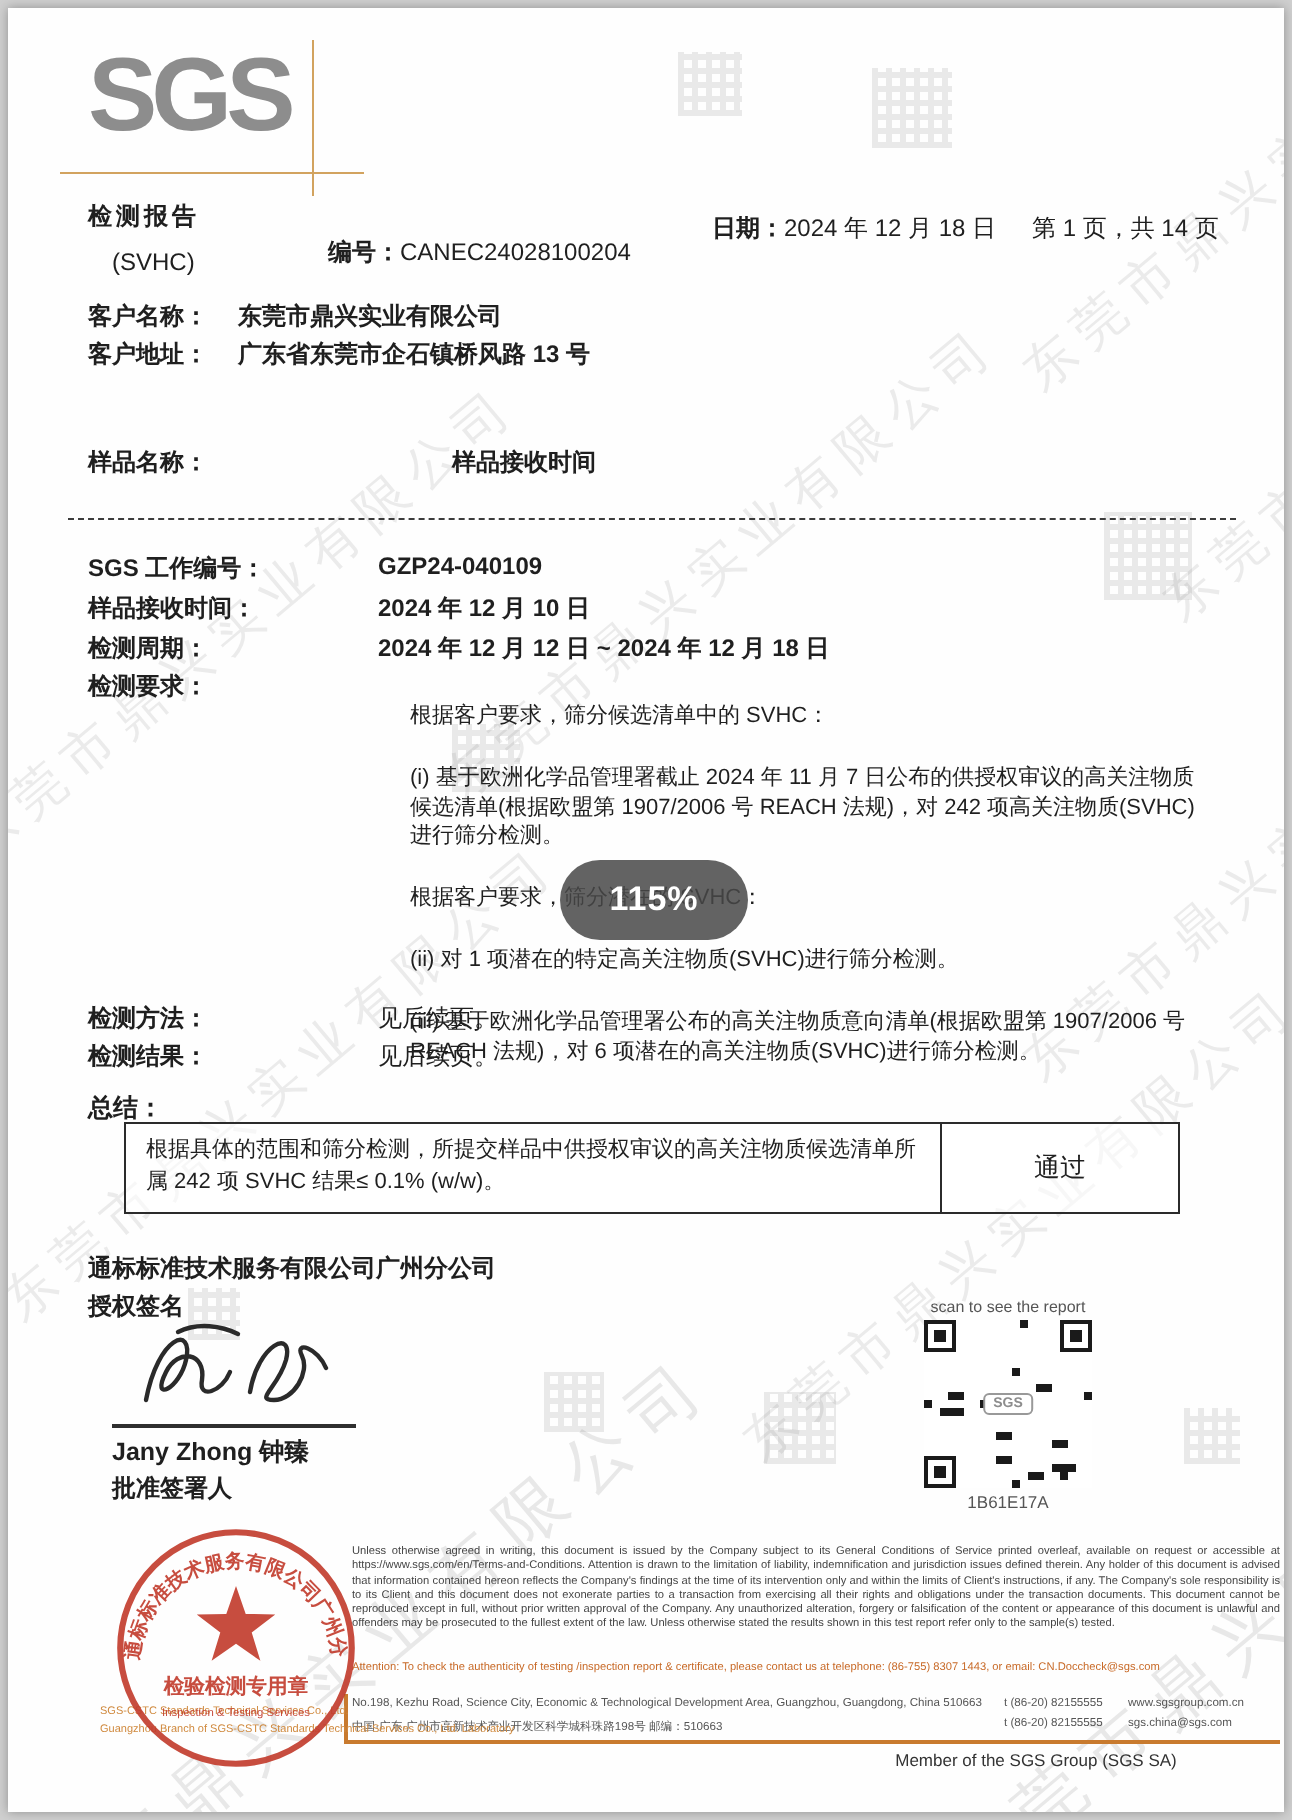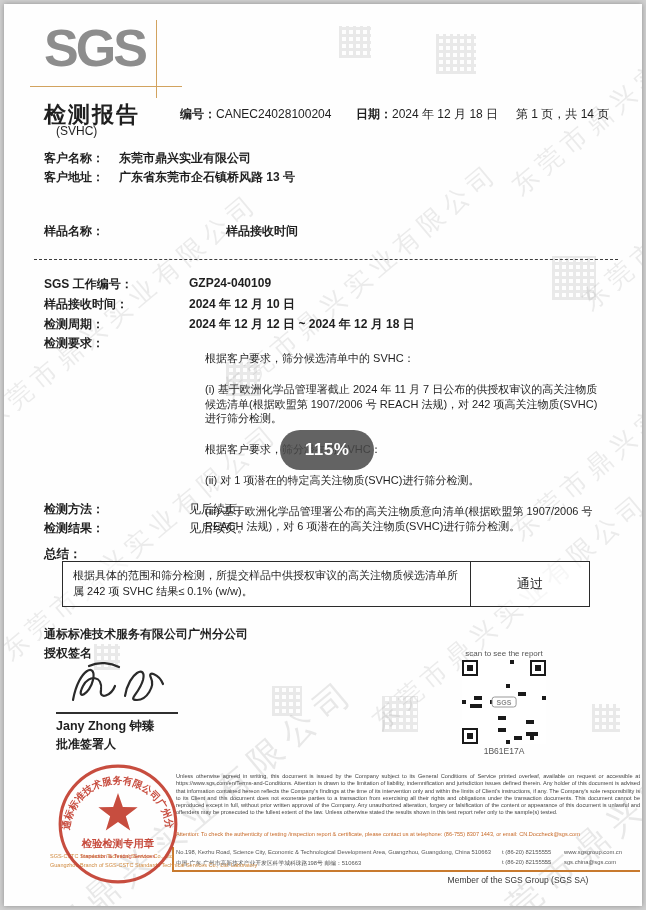--- a/index.html
+++ b/index.html
@@ -28,21 +28,21 @@
       repeating-linear-gradient(90deg,#666 0 3px,transparent 3px 7px);
   }
   .content{position:absolute;inset:0;z-index:1;color:#1f1f1f;}
   
   .logo-text{
     position:absolute;left:40px;top:18px;font-size:52px;font-weight:800;
     color:#8d8d8d;letter-spacing:-3px;line-height:1;
   }
   .logo-hline{position:absolute;left:26px;top:82px;width:152px;height:1px;background:#d2a35f;}
   .logo-vline{position:absolute;left:152px;top:16px;width:1px;height:78px;background:#d2a35f;}
-  .doc-title{position:absolute;left:40px;top:96px;font-size:22px;font-weight:800;letter-spacing:2px;}
+  .doc-title{position:absolute;left:40px;top:96px;font-size:12px;font-weight:800;letter-spacing:2px;}
   .doc-subtitle{position:absolute;left:52px;top:120px;font-size:12px;font-weight:400;}
   .meta{position:absolute;top:102px;font-size:12px;}
   .meta b{font-weight:700;}
   
   .row-label{position:absolute;left:40px;font-size:12px;font-weight:700;}
   .row-value{position:absolute;font-size:12px;}
   .dashed-sep{
     position:absolute;left:30px;top:255px;width:584px;height:0;
     border-top:1.6px dashed #3c3c3c;
   }
@@ -125,21 +125,21 @@
 
   <div class="content">
 
     <div class="logo-text">SGS</div>
     <div class="logo-hline"></div>
     <div class="logo-vline"></div>
 
     <div class="doc-title">检测报告</div>
     <div class="doc-subtitle">(SVHC)</div>
 
-    <span class="meta" style="left:176px;"><b>编号：</b><span>CANEC24028100204</span></span>
+    <span class="meta" style="left:160px;margin-top:12px;"><b>编号：</b><span>CANEC24028100204</span></span>
     <span class="meta" style="left:352px;"><b>日期：</b><span>2024 年 12 月 18 日</span></span>
     <span class="meta" style="left:512px;">第 1 页，共 14 页</span>
 
     <span class="row-label" style="top:146px;">客户名称：</span>
     <span class="row-value" style="left:115px;top:146px;font-weight:700;">东莞市鼎兴实业有限公司</span>
     <span class="row-label" style="top:165px;">客户地址：</span>
     <span class="row-value" style="left:115px;top:165px;font-weight:700;">广东省东莞市企石镇桥风路 13 号</span>
 
     <span class="row-label" style="top:219px;">样品名称：</span>
     <span class="row-value" style="left:222px;top:219px;font-weight:700;">样品接收时间</span>

